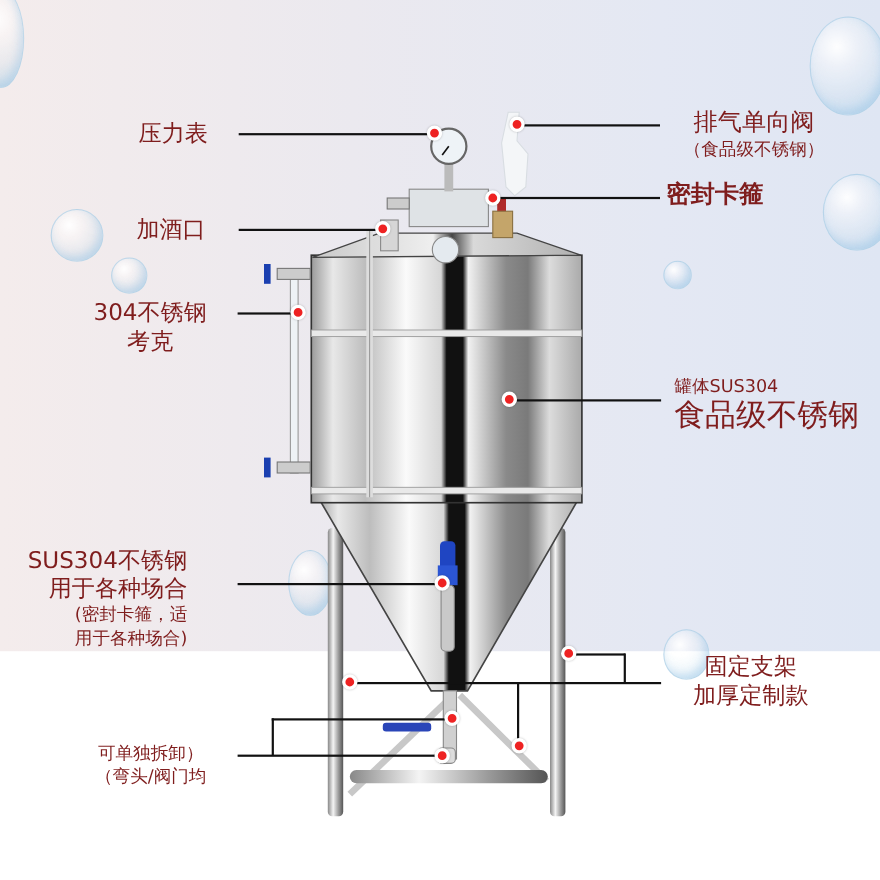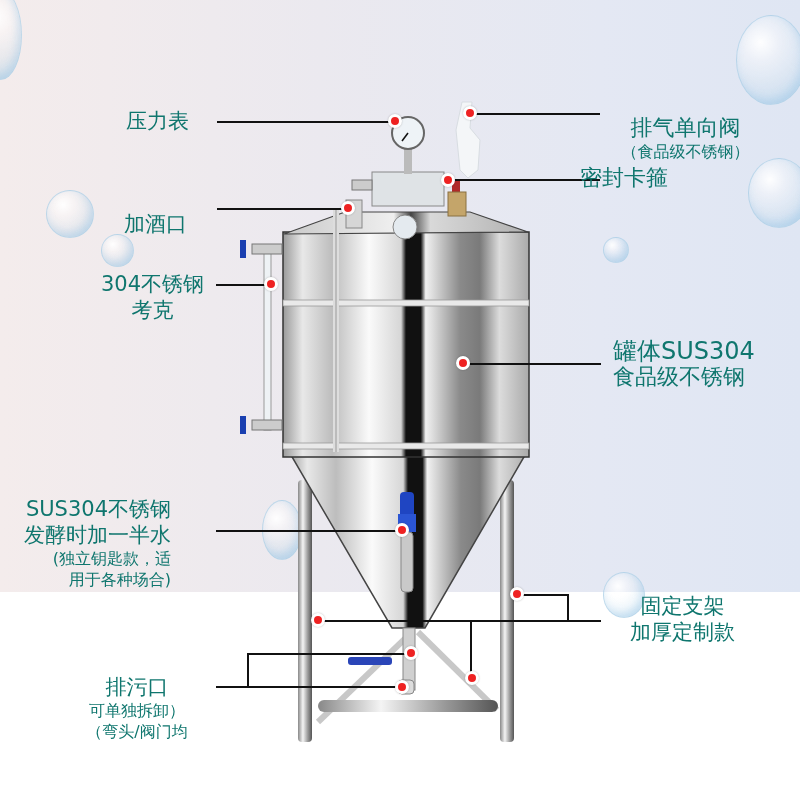--- a/index.html
+++ b/index.html
@@ -15,21 +15,21 @@
       background: linear-gradient(90deg, #f4ecec 0%, #ebe9ef 40%, #e4e8f3 75%, #dfe6f3 100%);
     }
     .bubble {
       position: absolute; border-radius: 50%;
       background: radial-gradient(circle at 35% 30%, rgba(255,255,255,0.95) 0%, rgba(255,255,255,0.4) 25%, rgba(200,225,240,0.25) 60%, rgba(150,200,230,0.45) 100%);
       border: 1px solid rgba(170,205,230,0.7);
       box-shadow: inset -3px -4px 8px rgba(140,190,225,0.35);
     }
     .label {
       position: absolute; text-align: center; white-space: nowrap;
-      font-size: 21px; line-height: 26px; color: #0f766e;
+      font-size: 21px; line-height: 26px; color: #7f1d1d;
     }
     .label .sub { font-size: 16px; line-height: 21px; }
     .line { position: absolute; background: #111; }
     .dot {
       position: absolute; width: 14px; height: 14px; border-radius: 50%;
       background: #ee2222; border: 3px solid #fff;
       box-shadow: 0 0 2px rgba(0,0,0,0.25);
       transform: translate(-50%, -50%);
     }
     svg.product { position: absolute; left: 0; top: 0; }
@@ -152,52 +152,51 @@
 <div class="dot" style="left:517px;top:594px;"></div>
 <div class="dot" style="left:318px;top:620px;"></div>
 <div class="dot" style="left:411px;top:653px;"></div>
 <div class="dot" style="left:472px;top:678px;"></div>
 <div class="dot" style="left:402px;top:687px;"></div>
 
 <div class="label" style="left:126px;top:108px;">
   <div>压力表</div>
 </div>
 
-<div class="label" style="left:124px;top:211px;">
+<div class="label" style="left:124px;top:195px;">
   <div>加酒口</div>
 </div>
 
-<div class="label" style="left:598px;top:99px;width:175px;margin-top:16px;">
+<div class="label" style="left:598px;top:99px;width:175px;">
   <div style="font-size:22px;">排气单向阀</div>
   <div class="sub">（食品级不锈钢）</div>
 </div>
 
-<div class="label" style="left:580px;top:165px;">
+<div class="label" style="left:606px;top:165px;font-weight:bold;">
   <div style="font-size:22px;">密封卡箍</div>
 </div>
 
-<div class="label" style="left:85px;top:271px;width:135px;">
+<div class="label" style="left:69px;top:271px;width:135px;">
   <div>304不锈钢</div>
   <div>考克</div>
 </div>
 
 <div class="label" style="left:613px;top:338px;text-align:left;">
-  <div style="font-size:24px;">罐体SUS304</div>
-  <div style="font-size:22px;">食品级不锈钢</div>
+  <div style="font-size:16px;">罐体SUS304</div>
+  <div style="font-size:28px;">食品级不锈钢</div>
 </div>
 
 <div class="label" style="left:24px;top:496px;text-align:right;">
   <div>SUS304不锈钢</div>
-  <div>发酵时加一半水</div>
-  <div class="sub" style="margin-left:-4px;">(独立钥匙款，适</div>
+  <div>用于各种场合</div>
+  <div class="sub" style="margin-left:-4px;">(密封卡箍，适</div>
   <div class="sub" style="margin-left:44px;">用于各种场合)</div>
 </div>
 
 <div class="label" style="left:615px;top:593px;width:135px;">
   <div>固定支架</div>
   <div>加厚定制款</div>
 </div>
 
 <div class="label" style="left:62px;top:674px;width:150px;">
-  <div>排污口</div>
   <div class="sub">可单独拆卸）</div>
   <div class="sub">（弯头/阀门均</div>
 </div>
 
 </body></html>

